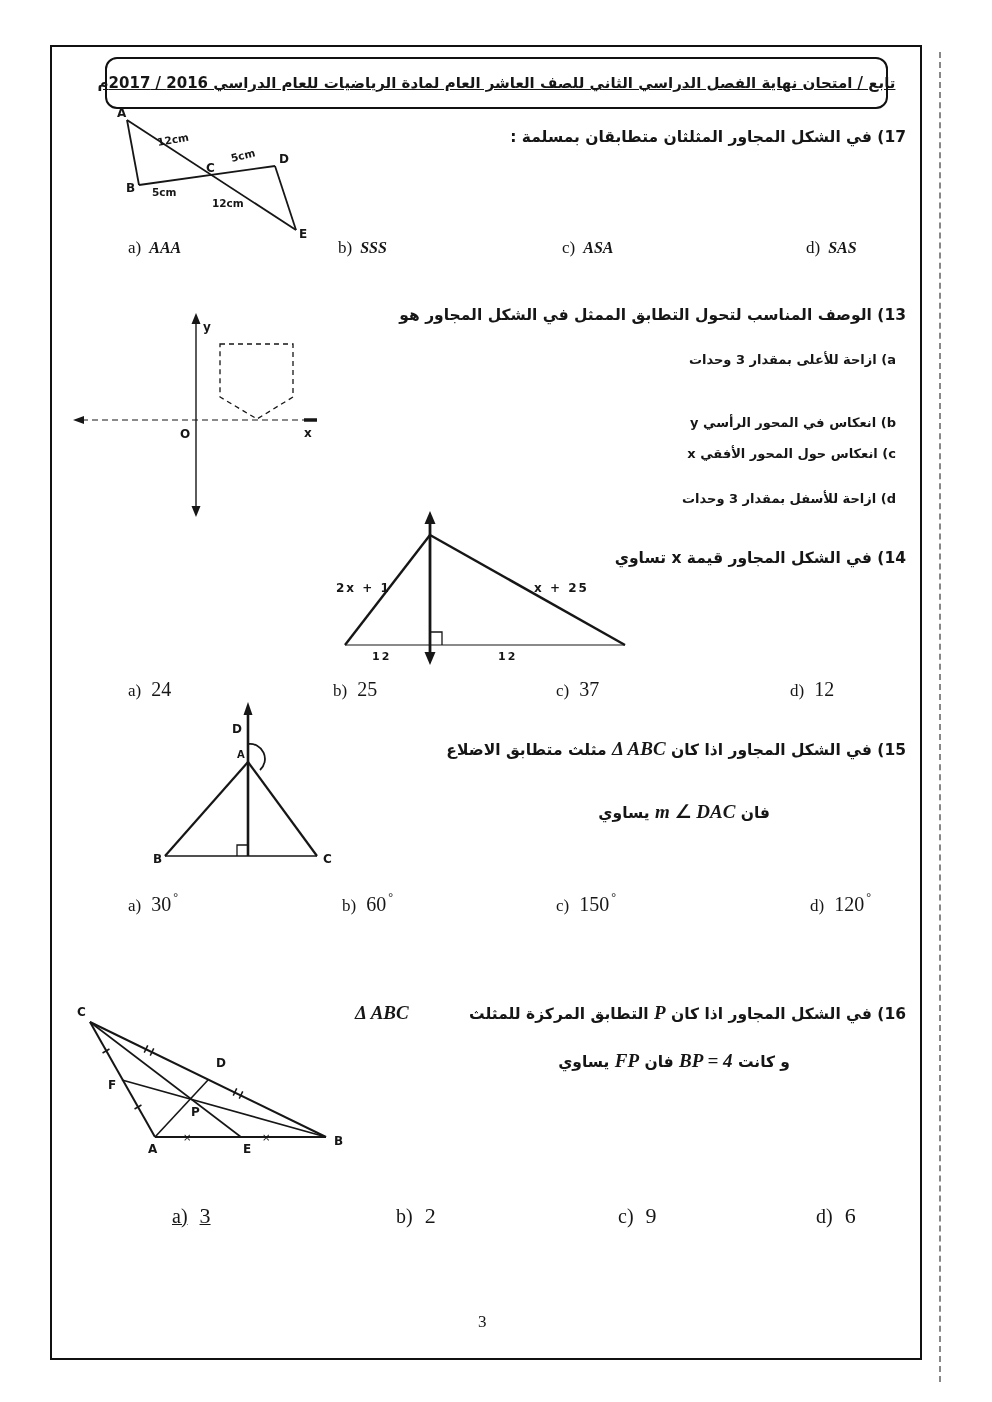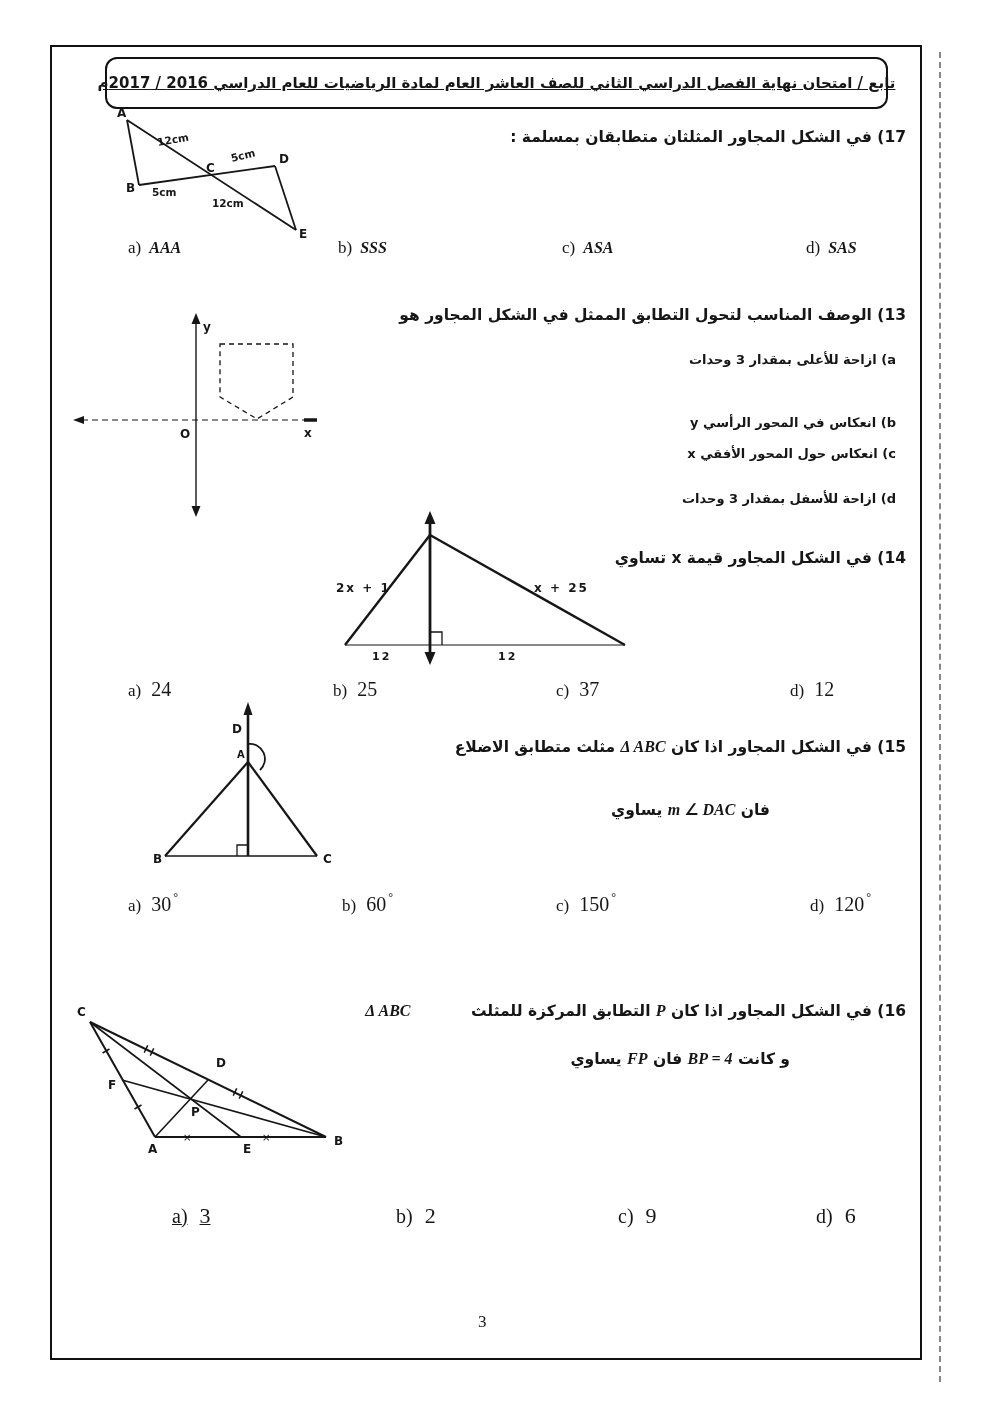--- a/index.html
+++ b/index.html
@@ -3,21 +3,21 @@
 <meta charset="utf-8">
 <style>
   * { margin:0; padding:0; box-sizing:border-box; }
   body { background:#e8e8e8; font-family:"DejaVu Sans",sans-serif; }
   .page { position:relative; width:992px; height:1402px; background:#ffffff; margin:0 auto; overflow:hidden; color:#161616; }
   .frame { position:absolute; left:50px; top:45px; width:872px; height:1315px; border:2px solid #111; }
   .margin-dash { position:absolute; left:939px; top:52px; height:1330px; width:0; border-left:2px dashed #555; opacity:.7; }
   .title-box { position:absolute; left:105px; top:57px; width:783px; height:52px; border:2px solid #111; border-radius:12px; display:flex; align-items:center; justify-content:center; }
   .title-text { direction:rtl; font-weight:bold; font-size:15px; text-decoration:underline; font-family:"DejaVu Sans",sans-serif; white-space:nowrap; }
   .qtext { position:absolute; direction:rtl; font-family:"DejaVu Sans",sans-serif; font-weight:bold; font-size:15.5px; white-space:nowrap; }
-  .math { font-family:"Liberation Serif","DejaVu Sans",serif; font-style:italic; font-weight:600; font-size:16px; direction:ltr; unicode-bidi:embed; }
+  .math { font-family:"Liberation Serif","DejaVu Sans",serif; font-style:italic; font-weight:600; font-size:19px; direction:ltr; unicode-bidi:embed; }
   .opt { position:absolute; white-space:nowrap; font-family:"Liberation Serif",serif; }
   .opt .letter { font-size:17px; font-family:"Liberation Serif",serif; }
   .opt .val-italic { font-style:italic; font-size:16px; font-weight:600; margin-left:8px; }
   .opt .val-num { font-size:20px; margin-left:10px; font-family:"Liberation Serif",serif; }
   .opt .val-big { font-size:22px; margin-left:12px; }
   .opt sup { font-size:12px; position:relative; top:-4px; margin-left:2px; }
   .q13opt { position:absolute; direction:rtl; font-family:"DejaVu Sans",sans-serif; font-weight:bold; font-size:13px; white-space:nowrap; }
   .pagenum { position:absolute; left:478px; top:1312px; font-size:17px; font-family:"Liberation Serif",serif; }
   svg { position:absolute; overflow:visible; }
   svg text { font-family:"DejaVu Sans",sans-serif; fill:#161616; }

